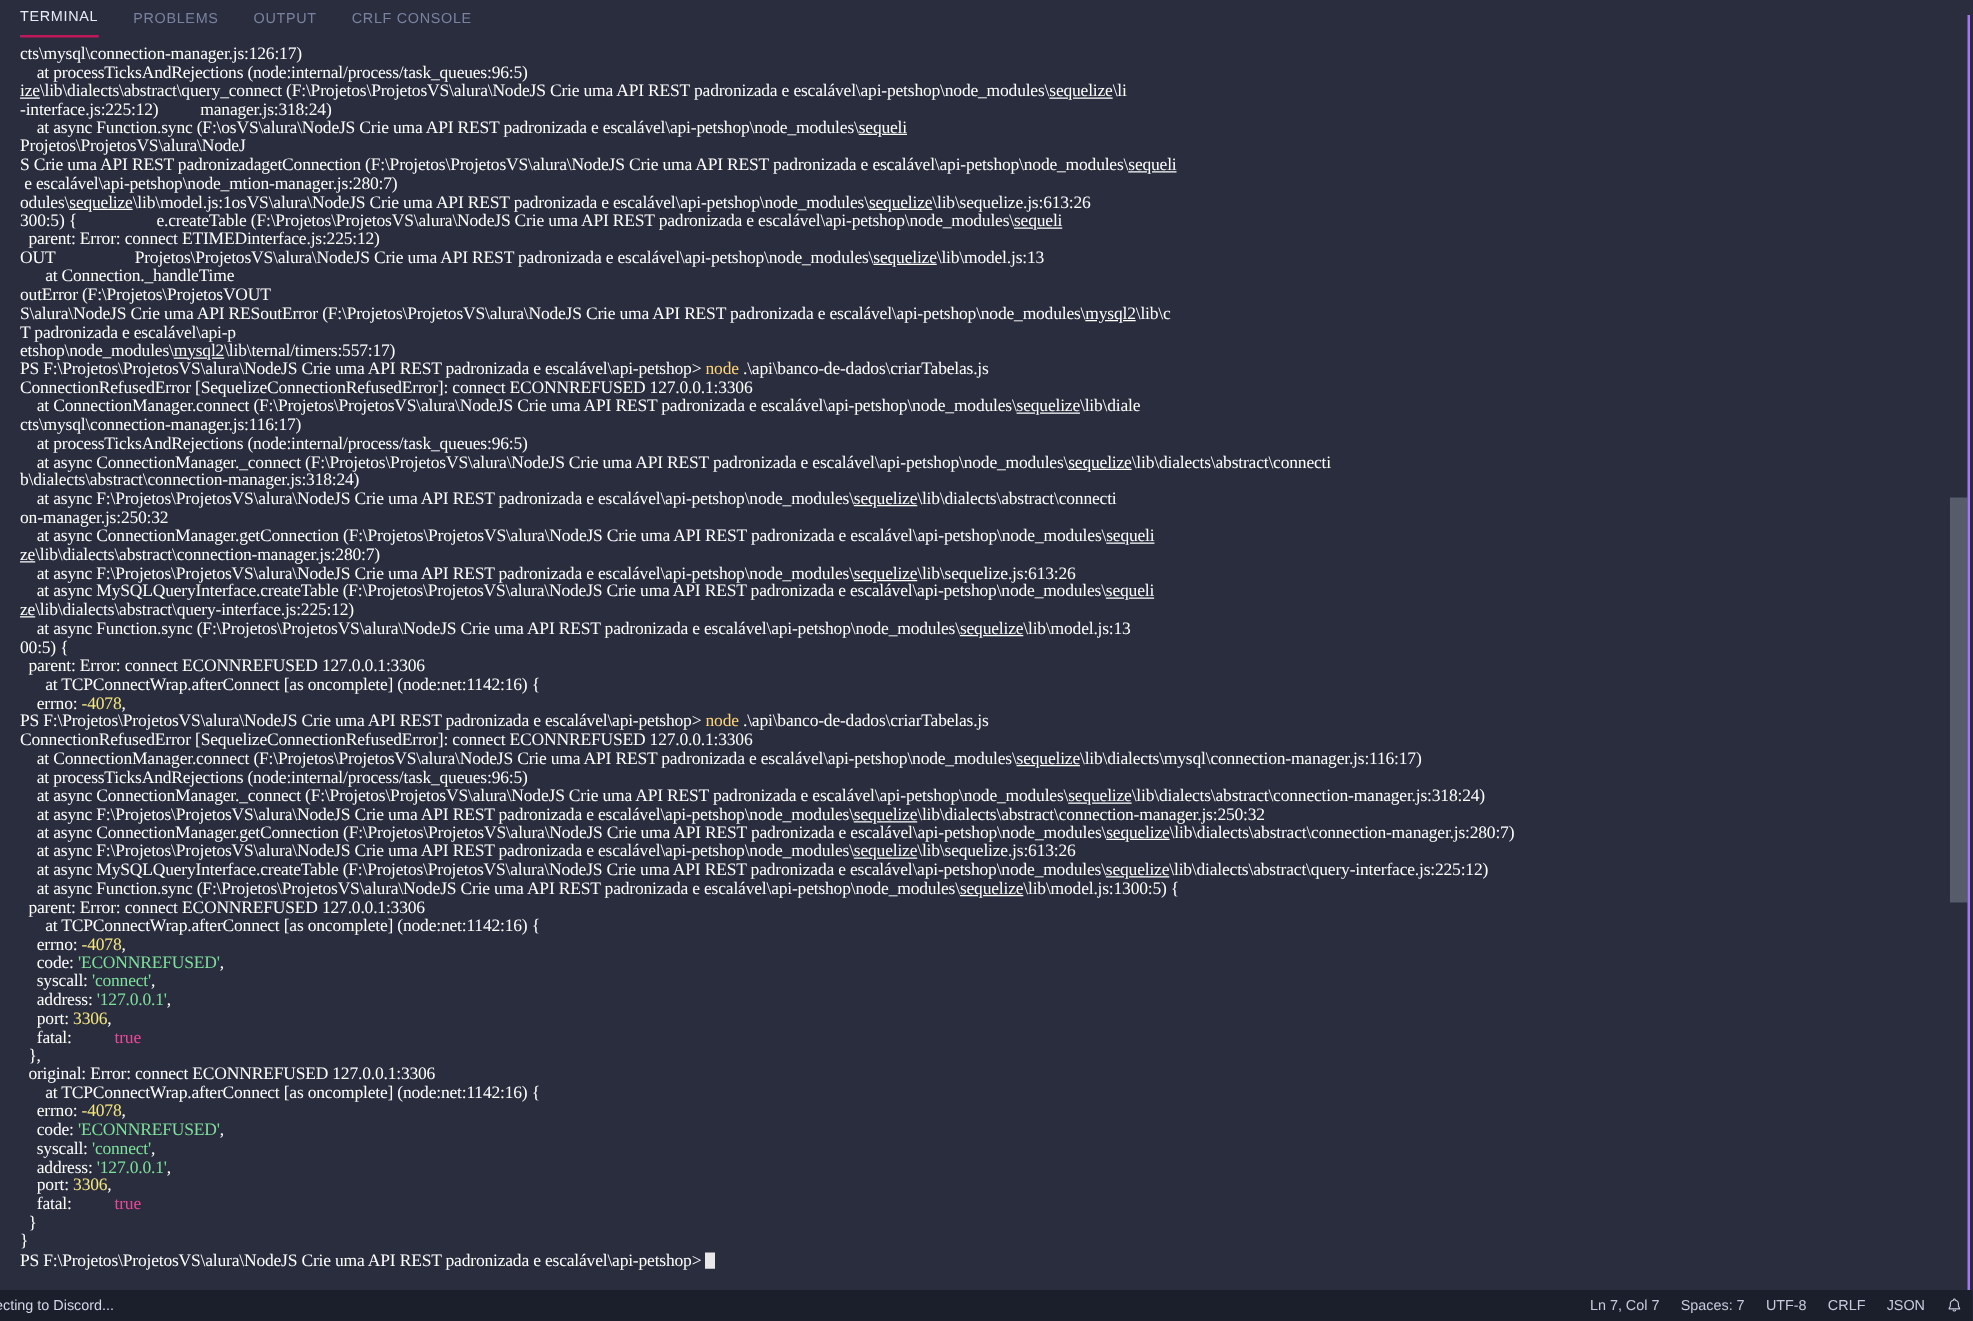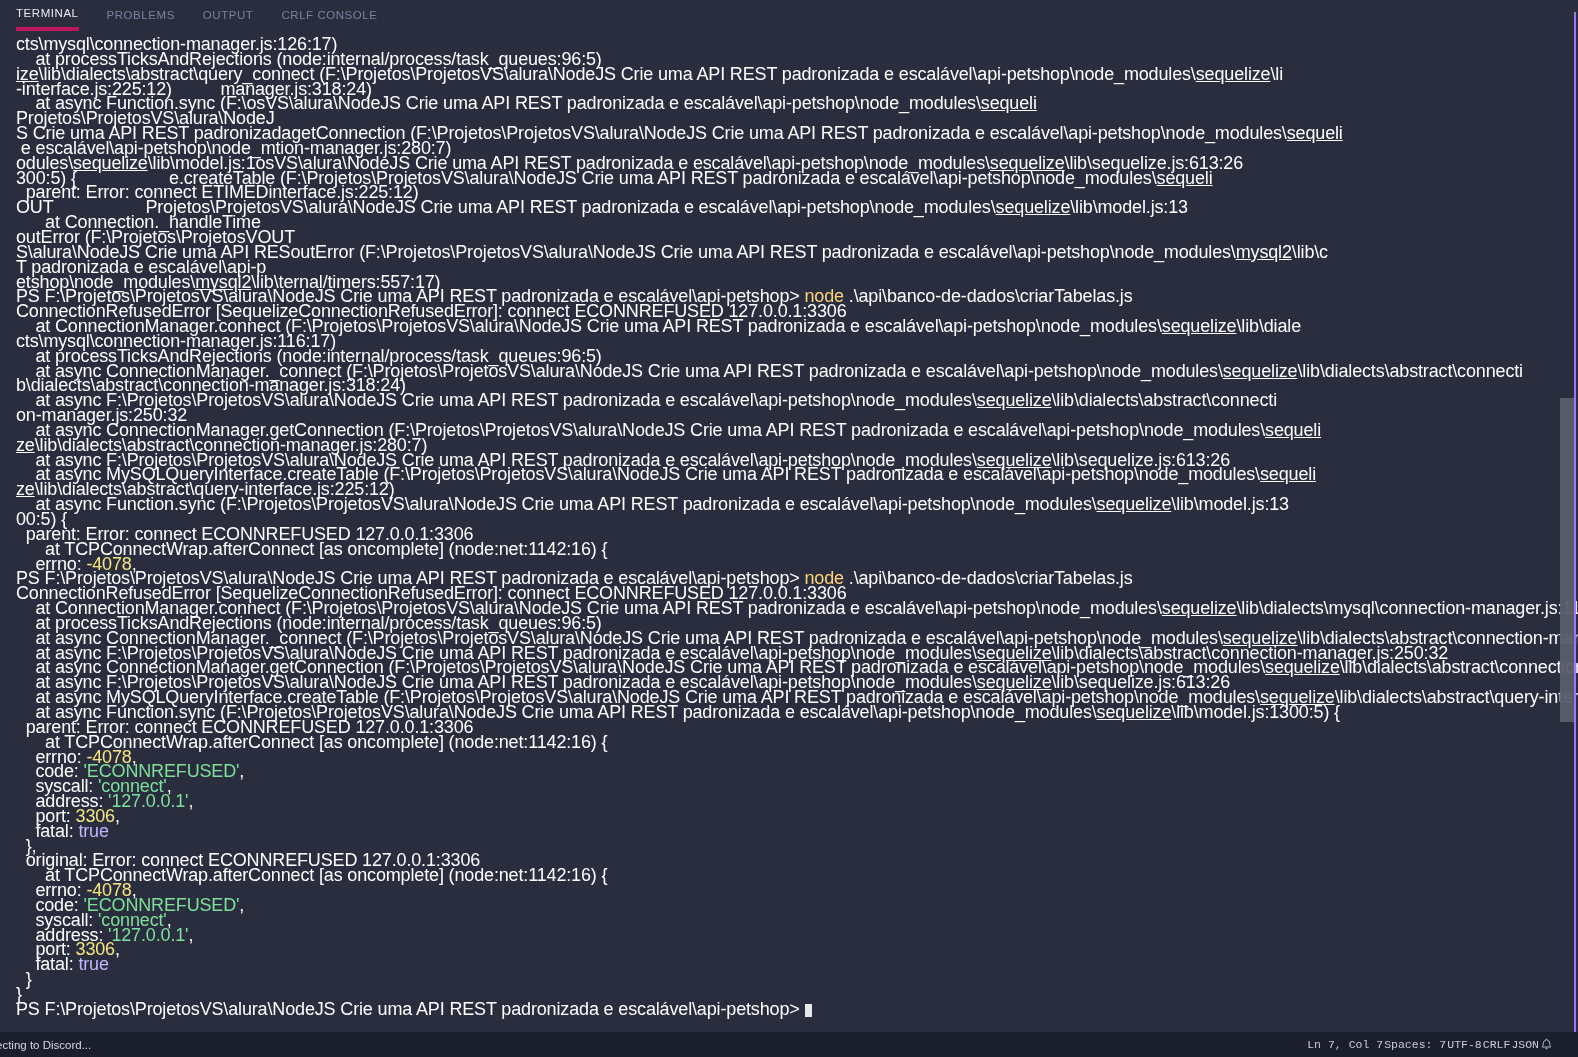--- a/index.html
+++ b/index.html
@@ -33,53 +33,53 @@
   .panel-tab {
     color: #7b82a0;
     padding: 5px 0 7px 0;
     cursor: pointer;
     white-space: nowrap;
     border-bottom: 1px solid transparent;
     line-height: 1;
   }
   .panel-tab.active {
     color: #e8ebf5;
-    border-bottom: 4px solid #be185d;
+    border-bottom: 2px solid #be185d;
   }
 
   
   #terminal-wrap {
     position: absolute;
     top: 34px; left: 0;
     width: 1578px;
     height: 994px;
     background: #292d3e;
     overflow: hidden;
   }
   #terminal {
     position: absolute;
     top: 0; left: 0;
     width: 1560px;
     padding: 3px 0 0 16px;
-    font-size: 18px;
+    font-size: 14px;
     line-height: 14.85px;
     white-space: pre;
-    font-family: Liberation Sans, sans-serif;
+    font-family: Liberation Serif, serif;
     letter-spacing: -0.15px;
   }
   .ln { height: 14.85px; white-space: pre; }
 
   
   .w   { color: #ffffff; }                 
   .dim { color: #ffffff; }                 
   .ul  { text-decoration: underline; text-decoration-color: #ffffff; }
   .cmd { color: #ffd479; }                 
   .num { color: #f5e67e; }                 
   .str { color: #7ee09b; }                 
-  .bool{ color: #c4b5fd; }                 
+  .bool{ color: #ec4899; margin-left: 31px; }                 
 
   .cursor {
     display: inline-block;
     width: 7.3px; height: 13px;
     background: #e8e8e8;
     vertical-align: -2px;
   }
 
   
   #scroll-track {
@@ -120,24 +120,23 @@
   #status-left {
     padding-left: 0px;
     margin-left: -4px;
     white-space: nowrap;
     color: #d3d6e6;
   }
   #status-right {
     margin-left: auto;
     display: flex;
     align-items: center;
-    gap: 1px;
-    padding-right: 25px;
+    gap: 17px;
+    padding-right: 8px;
     white-space: nowrap;
-    font-family: Liberation Mono, monospace;
   }
   .status-item { cursor: pointer; }
   #bell-icon { display: flex; align-items: center; }
 </style>
 </head>
 <body>
 
 <div id="panel-tabs">
     <div class="panel-tab active">TERMINAL</div>
     <div class="panel-tab">PROBLEMS</div>

